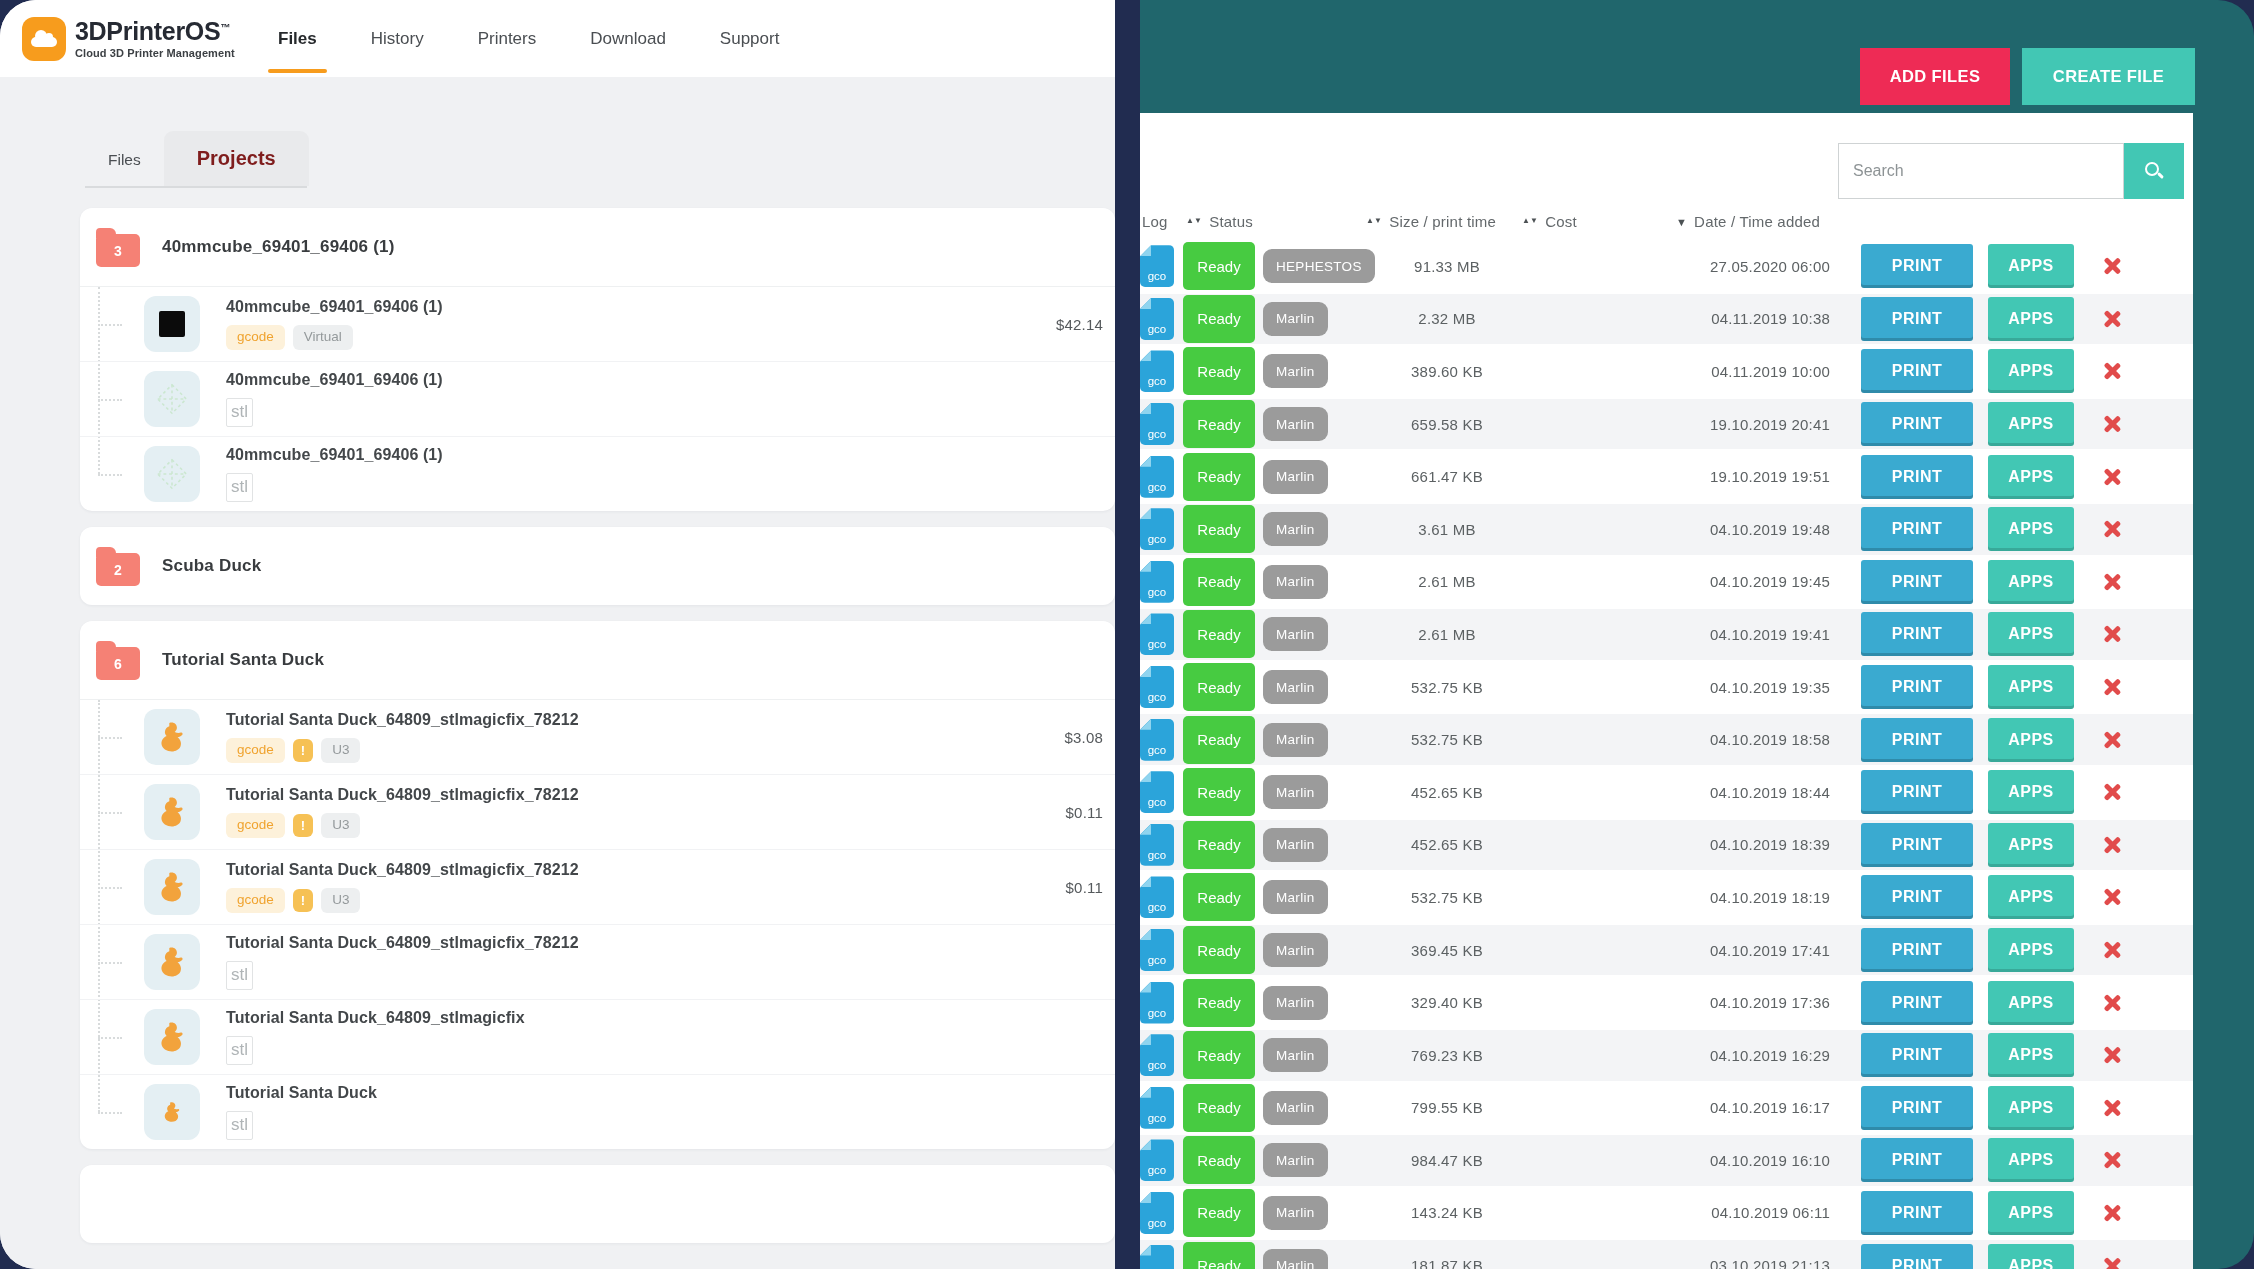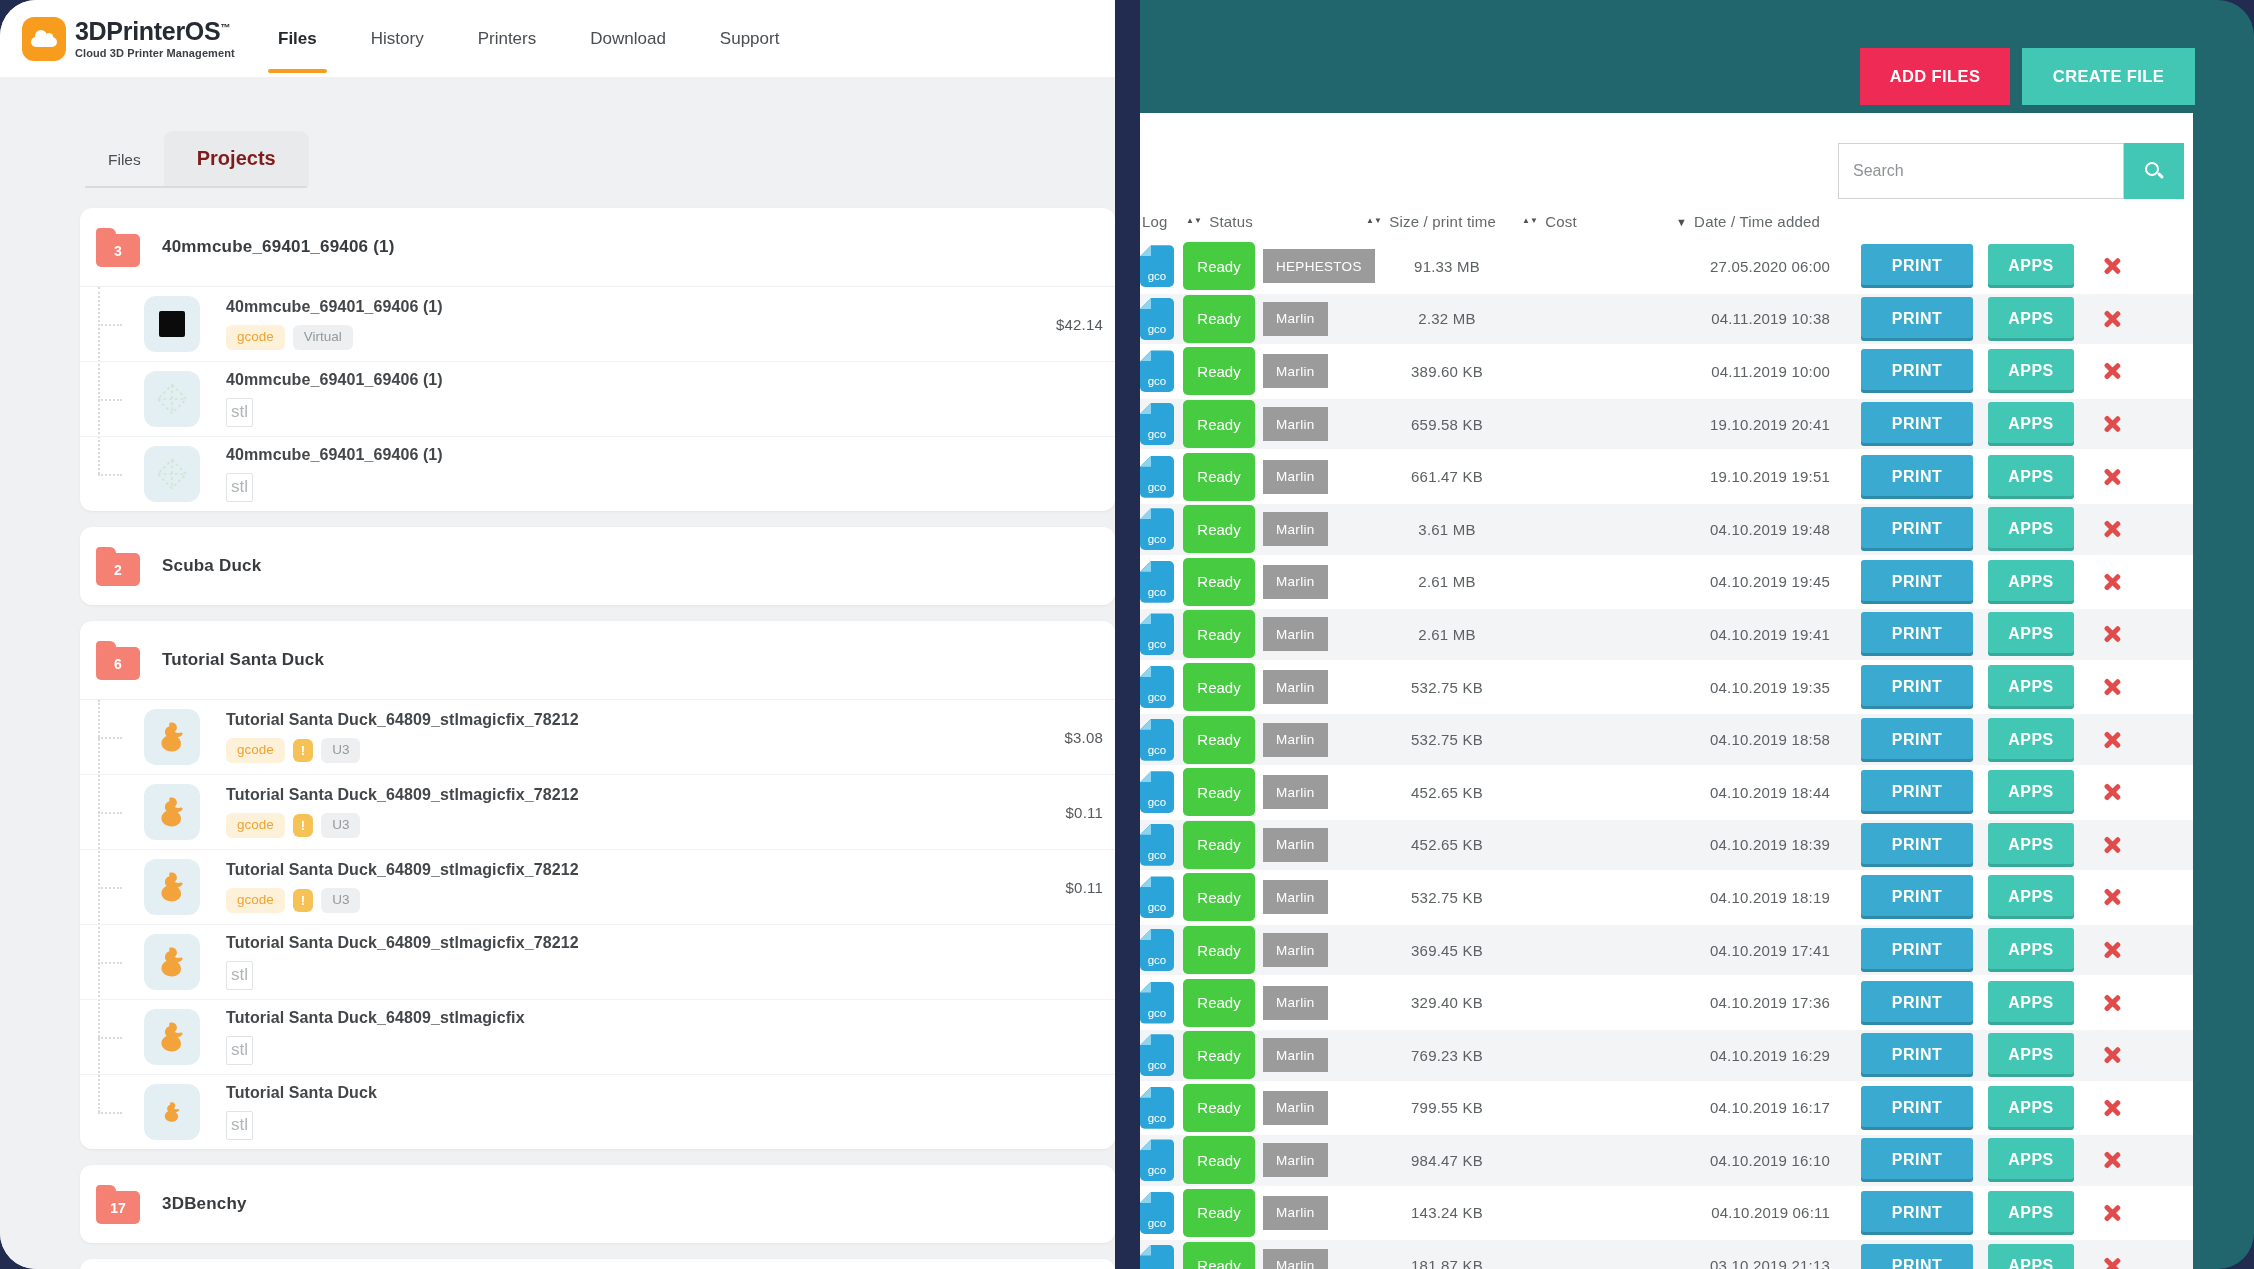--- a/index.html
+++ b/index.html
@@ -90,21 +90,21 @@
   .row{position:relative;height:52.6px;display:flex;align-items:center;box-sizing:border-box;
        border-bottom:2px solid #fff;cursor:pointer}
   .row:nth-child(even){background:var(--row-alt)}
   .gco{width:34px;height:42px;background:var(--gco-blue);border-radius:5px;position:relative;flex:none;
        display:flex;align-items:flex-end;justify-content:center;color:#fff;font-size:11.5px;padding-bottom:5px;box-sizing:border-box;
        clip-path:polygon(0 11px,11px 0,100% 0,100% 100%,0 100%)}
   .gco::before{content:'';position:absolute;left:0;top:0;width:11px;height:11px;background:#8fd4ef;
        clip-path:polygon(0 100%,100% 0,100% 100%)}
   .badge-ready{margin-left:9px;width:72px;height:48px;background:var(--green-badge);color:#fff;border-radius:5px;
        display:flex;align-items:center;justify-content:center;font-size:15px;flex:none}
-  .badge-printer{margin-left:8px;height:34px;background:var(--gray-badge);color:#fff;border-radius:0;
+  .badge-printer{margin-left:8px;height:34px;background:var(--gray-badge);color:#fff;border-radius:9px;
        display:flex;align-items:center;justify-content:center;font-size:13.5px;padding:0 13px;flex:none;letter-spacing:.3px}
   .cell-size{position:absolute;left:237px;width:140px;text-align:center;font-size:15px;color:#5c6163;letter-spacing:.2px}
   .cell-date{position:absolute;left:530px;width:160px;text-align:right;font-size:15px;color:#5c6163;letter-spacing:.2px}
   .btn-print{position:absolute;left:721px;width:112px;height:44px;background:var(--blue-btn);border:none;border-radius:3px;
        color:#fff;font-weight:bold;font-size:16px;letter-spacing:.5px;cursor:pointer;box-shadow:inset 0 -3px 0 rgba(0,0,0,.18)}
   .btn-apps{position:absolute;left:848px;width:86px;height:44px;background:var(--teal-btn);border:none;border-radius:3px;
        color:#fff;font-weight:bold;font-size:16px;letter-spacing:.5px;cursor:pointer;box-shadow:inset 0 -3px 0 rgba(0,0,0,.15)}
   .x-icon{position:absolute;left:955px;width:34px;height:24px;cursor:pointer}
   .x-icon::before,.x-icon::after{content:'';position:absolute;left:15px;top:2px;width:4.5px;height:20px;
        background:var(--x-red);border-radius:2px}
@@ -289,28 +289,20 @@
                       <path fill="#f2a33c" d="M10.3 3.2c2.4-1 4.9.6 4.8 3 0 1.1-.6 2-1.4 2.6 1.3.7 2.7.9 3.9.4.9-.3 1.5.9.8 1.6-.7.8-1.8 1.3-2.9 1.4 1.7 1.3 2.7 3.5 1.9 5.6-1 2.7-4.5 3.9-7.7 3-3.3-.9-5.1-3.8-4.1-6.5.5-1.4 1.6-2.4 3-3-.8-.8-1.3-1.9-1-3.1.2-1.4 1.3-2.6 2.7-3z"></path>
                     </svg></span>
                 </div>
                 <div class="p-main">
                   <div class="p-name">Tutorial Santa Duck</div>
                   <div class="p-badges">
                     <span class="badge badge-stl">stl</span>
                   </div>
                 </div>
               </div>
-            </div>
-          </div>
-          <div class="project-card">
-            <div class="project-head">
-              <div class="folder">
-                <span class="folder-num">17</span>
-              </div>
-              <div class="project-title">3DBenchy</div>
             </div>
           </div>
           <div class="project-card">
             <div class="project-head">
               <div class="project-title"></div>
             </div>
           </div>
         </div>
     </div>
   </div>

